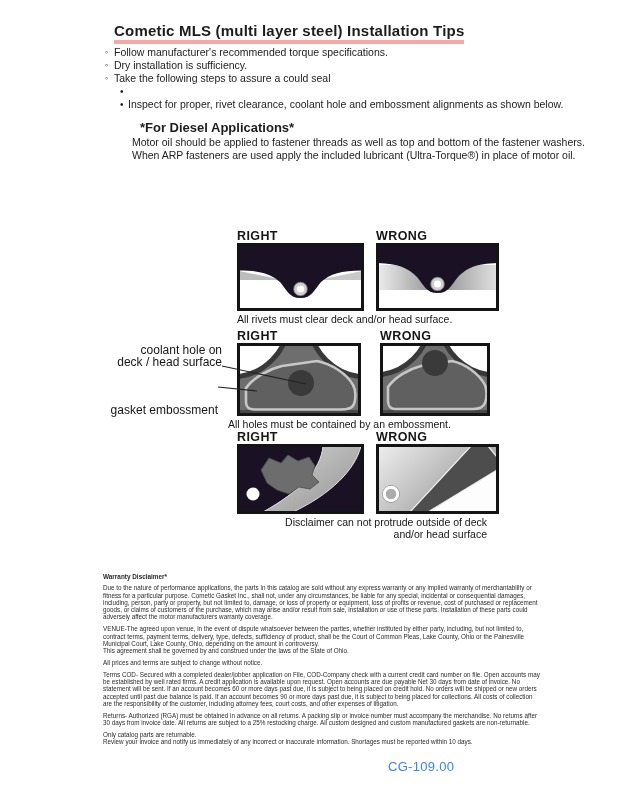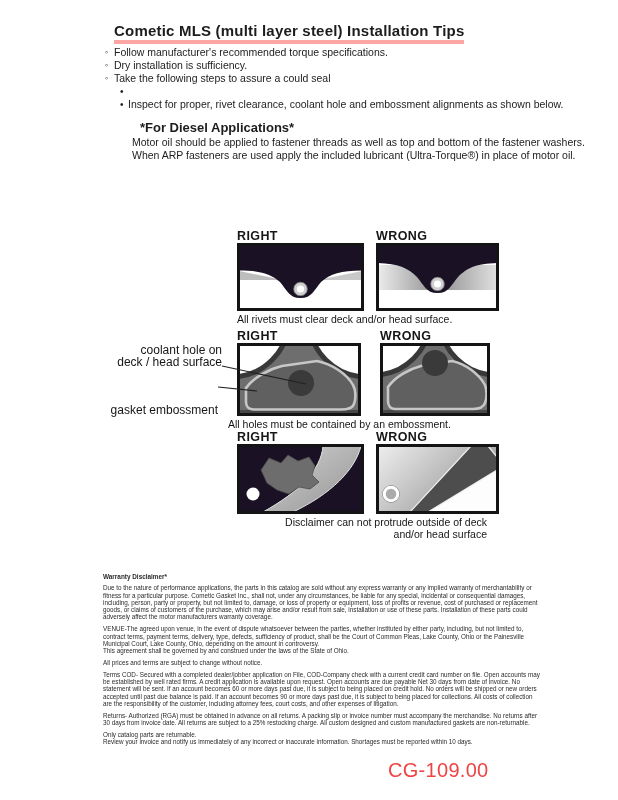--- a/index.html
+++ b/index.html
@@ -27,21 +27,21 @@
   .sb-mark{width:8px;font-size:10px;line-height:13px;flex:0 0 8px;}
   .h2{font-size:13px;font-weight:bold;margin-left:28px;}
   .para{font-size:10.5px;line-height:13px;white-space:pre-line;width:460px;}
   .dg-head{font-size:12.5px;font-weight:600;letter-spacing:0.4px;text-align:left;color:#161616;}
   .dg-cap{font-size:10.5px;line-height:12px;white-space:pre-line;color:#161616;text-align:right;}
   .dg-label{font-size:12px;line-height:11.5px;text-align:right;white-space:pre-line;color:#161616;}
   .panel{display:block;}
   .legal{width:440px;font-size:6.3px;line-height:7.3px;color:#2a2a2a;}
   .legal .lg-h{font-weight:bold;margin-bottom:4px;font-size:6.4px;}
   .legal p{white-space:pre-line;margin-bottom:4.5px;}
-  .footer-code{font-size:20px;letter-spacing:0.3px;color:#ef4444;}
+  .footer-code{font-size:13px;letter-spacing:0.3px;color:#3b82f6;}
 </style>
 </head>
 <body>
 
 <div class="page">
 
   <div class="abs" style="left:114px;top:22px;">
     <span class="title">Cometic MLS (multi layer steel) Installation Tips</span>
   </div>
 

